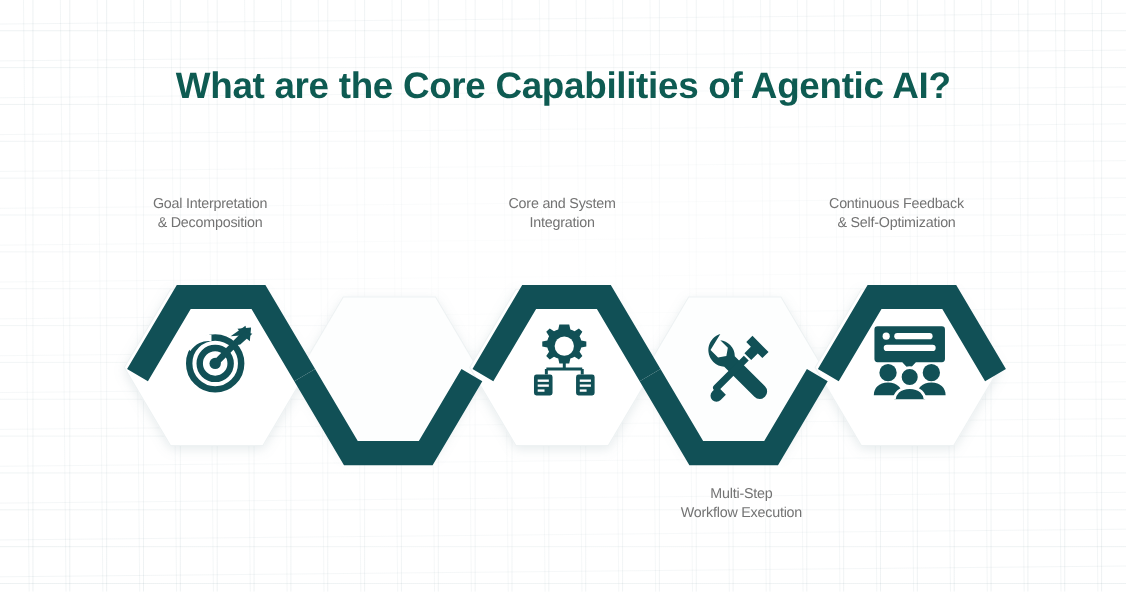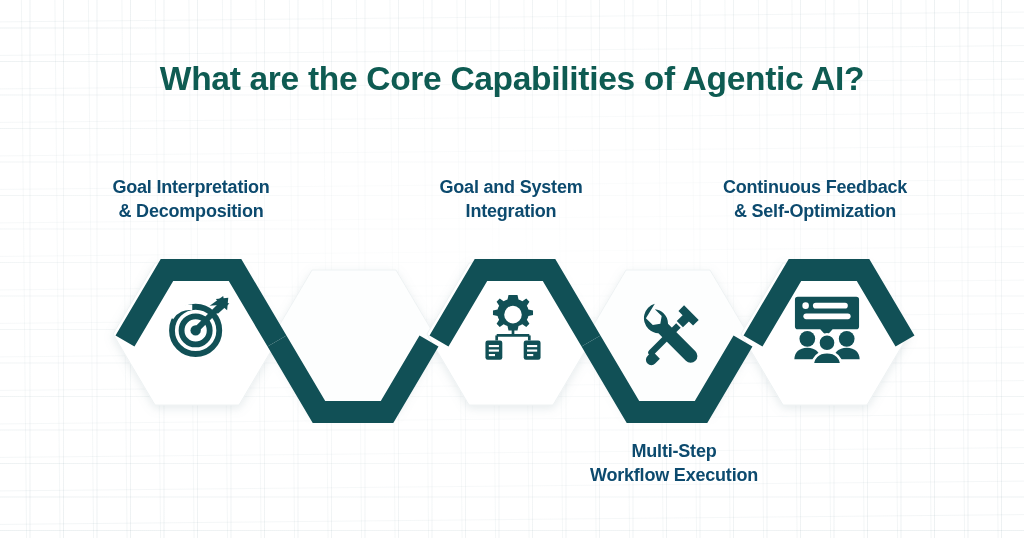--- a/index.html
+++ b/index.html
@@ -79,23 +79,23 @@
   .chain svg {
     position: absolute;
     left: 0;
     top: 0;
   }
 
   
   .caption {
     position: absolute;
     text-align: center;
-    color: #0c4a6e;
-    font-size: 18px;
-    font-weight: bold;
+    color: #737373;
+    font-size: 13px;
+    font-weight: normal;
     line-height: 1.32;
     letter-spacing: -0.2px;
     white-space: pre-line;
   }
   .cap-1 { left: 52px;  top: 176px; width: 278px; }
   .cap-2 { left: 204px; top: 440px; width: 302px; }
   .cap-3 { left: 392px; top: 176px; width: 238px; }
   .cap-4 { left: 540px; top: 440px; width: 268px; }
   .cap-5 { left: 668px; top: 176px; width: 294px; }
 
@@ -238,20 +238,20 @@
         <g fill="#115056" stroke="#ffffff" stroke-width="2.2">
           <circle cx="32" cy="46" r="7.6"></circle>
           <path d="M32 54.5 c-8.2 0 -12.6 5 -12.6 11.2 h25.2 c0 -6.2 -4.4 -11.2 -12.6 -11.2 Z"></path>
         </g>
       </svg>
     </div>
   </div>
 
   <div class="caption cap-1">Goal Interpretation
 &amp; Decomposition</div>
-  <div class="caption cap-3">Goal and System
+  <div class="caption cap-3">Core and System
 Integration</div>
   <div class="caption cap-4">Multi-Step
 Workflow Execution</div>
   <div class="caption cap-5">Continuous Feedback
 &amp;  Self-Optimization</div>
 
 </div>
 
 </body></html>

